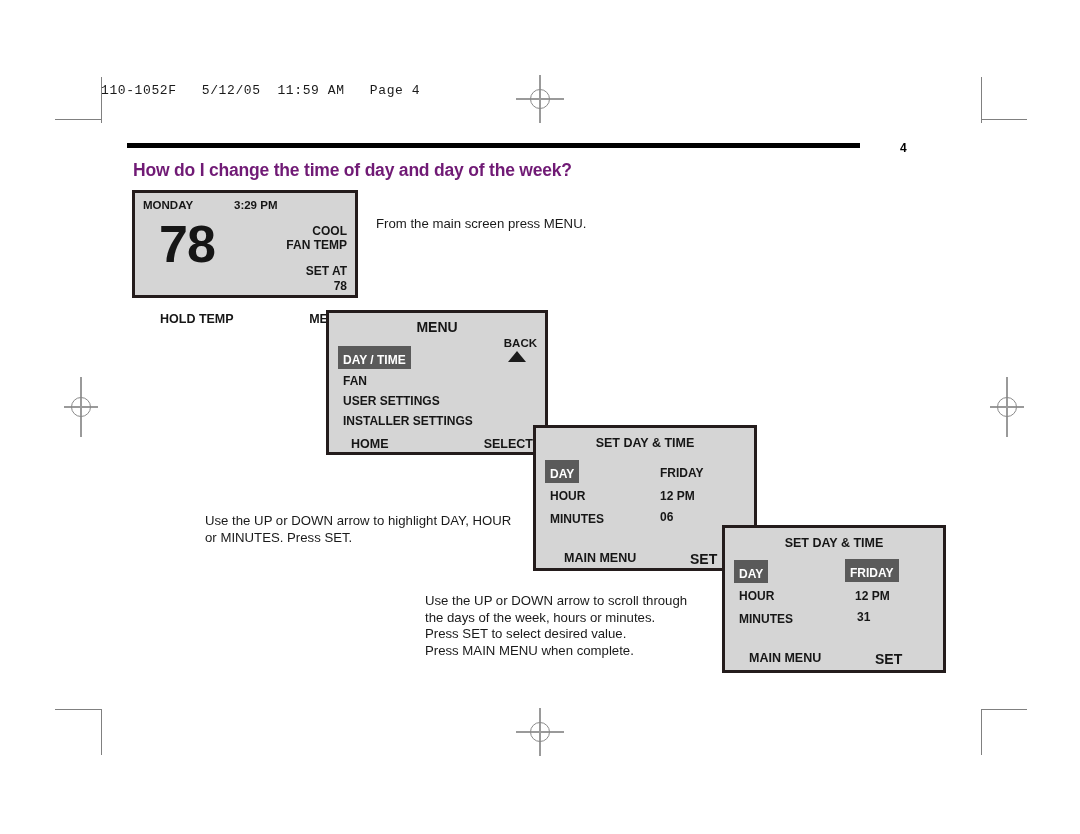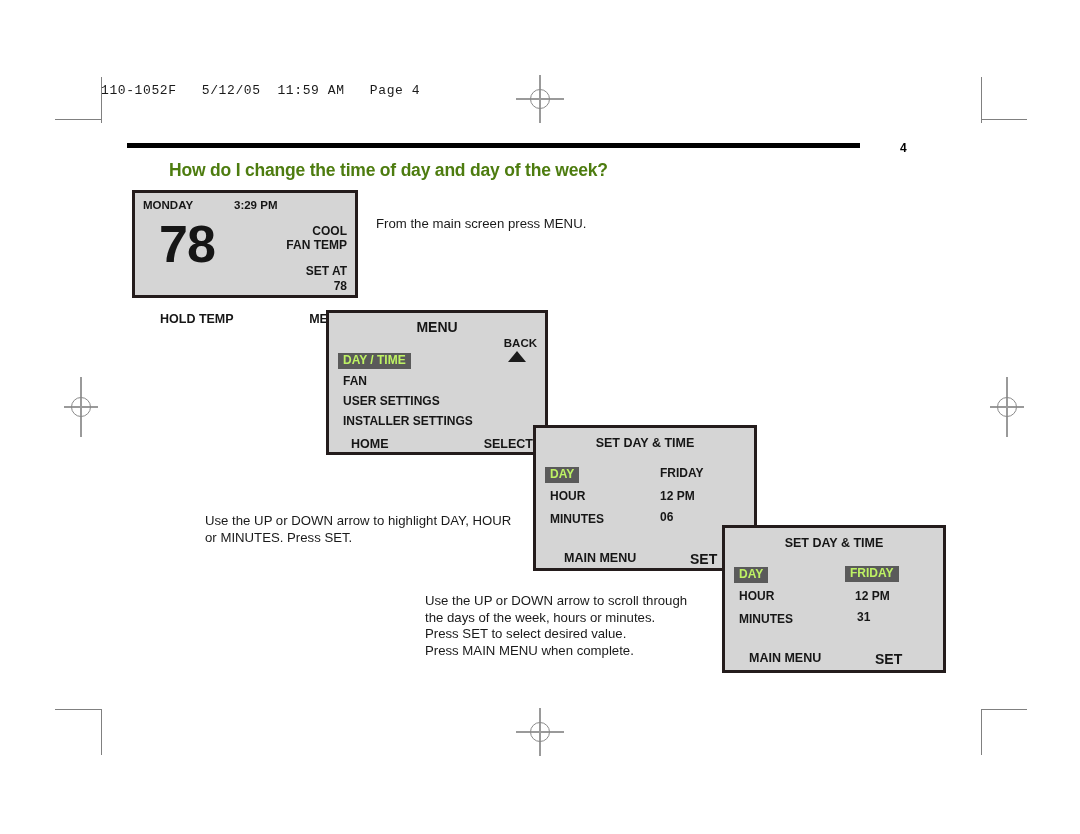--- a/index.html
+++ b/index.html
@@ -80,23 +80,22 @@
     font-size: 12px;
     font-weight: bold;
     color: #000;
   }
   .page-title {
     position: absolute;
     left: 133px;
     top: 160px;
     font-size: 17.5px;
     font-weight: bold;
-    color: #4d7c0f;
+    color: #701a75;
     letter-spacing: -0.2px;
-    margin-left: 36px;
   }
 
   
   .instr {
     position: absolute;
     font-size: 13.2px;
     line-height: 16.5px;
     color: #1a1a1a;
     white-space: pre-line;
   }
@@ -109,22 +108,22 @@
     box-sizing: border-box;
     color: #161616;
   }
   .screen .lbl {
     position: absolute;
     font-weight: bold;
     white-space: nowrap;
   }
   .hl-box {
     background: #5a5a5a;
-    color: #bef264;
-    padding: 0 5px 2px 5px;
+    color: #ffffff;
+    padding: 7px 5px 2px 5px;
   }
 
   
   #screen-main { left: 132px; top: 190px; width: 226px; height: 108px; z-index: 1; }
   #screen-main .day   { left: 8px;  top: 6px;   font-size: 11.5px; }
   #screen-main .time  { left: 99px; top: 6px;   font-size: 11.5px; }
   #screen-main .temp  { left: 24px; top: 25px;  font-size: 52px; line-height: 52px; letter-spacing: -1px; }
   #screen-main .cool  { right: 8px; top: 31px;  font-size: 12px; }
   #screen-main .fan   { right: 8px; top: 45px;  font-size: 12px; }
   #screen-main .setat { right: 8px; top: 71px;  font-size: 12px; }

